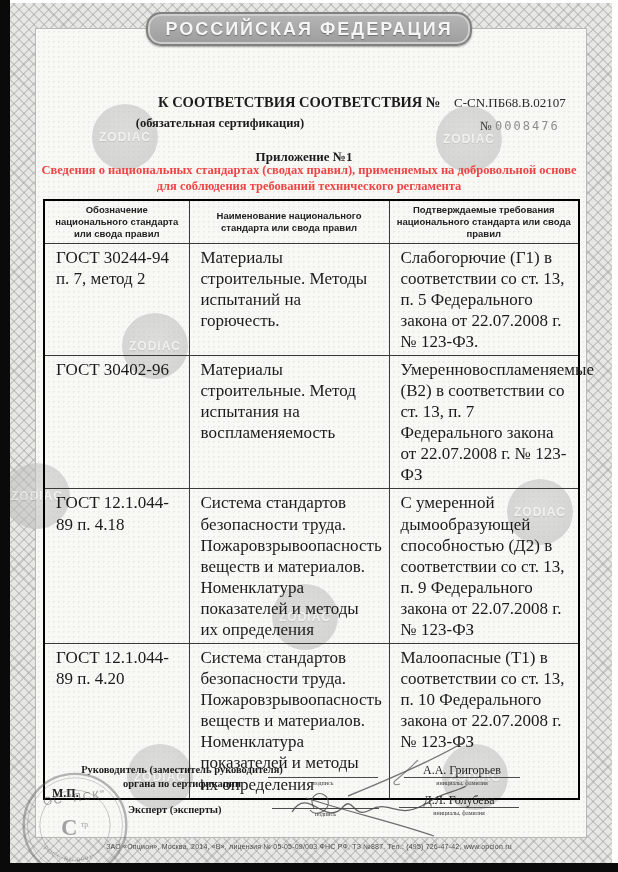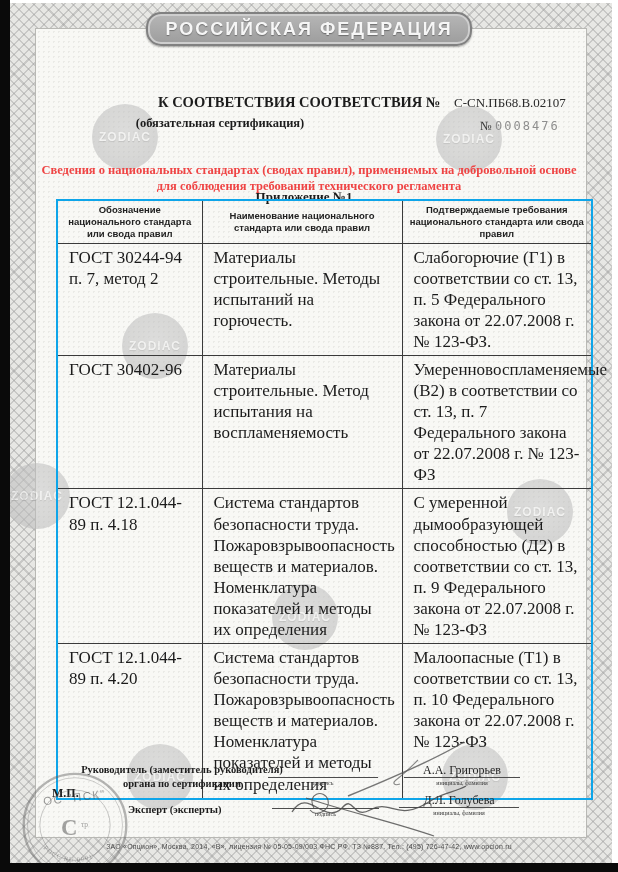--- a/index.html
+++ b/index.html
@@ -47,27 +47,27 @@
     font-weight:bold;font-size:25px;letter-spacing:4px;color:#1c1c1c;}
 
   .cert-label{position:absolute;left:158px;top:94px;font-weight:bold;font-size:14.5px;color:#1c1c1c;}
   .cert-number{position:absolute;left:454px;top:95px;font-size:13px;color:#2a2a2a;}
   .cert-sub{position:absolute;left:0;top:116px;width:440px;text-align:center;
     font-weight:bold;font-size:12.5px;color:#1c1c1c;}
   .form-number{position:absolute;left:480px;top:119px;font-size:12.5px;color:#3a3a3a;}
   .form-number .digits{color:#8e8e8e;letter-spacing:2px;font-family:"DejaVu Sans Mono", monospace;font-size:12px;}
 
   .annex-heading{position:absolute;left:0;top:149px;width:608px;text-align:center;
-    font-weight:bold;font-size:13px;color:#1c1c1c;margin-top:40px;}
+    font-weight:bold;font-size:13px;color:#1c1c1c;}
   .annex-subtitle{position:absolute;left:39px;top:163px;width:540px;text-align:center;
     font-weight:bold;font-size:12.5px;line-height:1.25;color:#ef4444;}
 
   
   table.std{position:absolute;left:43px;top:199px;width:535px;border-collapse:collapse;
-    border:2px solid #0ea5e9;table-layout:fixed;margin-left:13px;}
+    border:2px solid #000000;table-layout:fixed;}
   table.std th{font-family:"Liberation Sans", sans-serif;font-weight:bold;font-size:9.5px;
     line-height:1.25;color:#222;border:1px solid #3a3a3a;padding:3px 4px;vertical-align:middle;
     text-align:center;height:32px;}
   table.std td{font-size:17px;line-height:1.24;color:#1b1b1b;border:1px solid #3a3a3a;
     padding:3px 11px;vertical-align:top;font-family:Liberation Serif, serif;}
   td.pre{white-space:pre-line;}
   tr.r1 td{height:40px;} tr.r2 td{height:47px;} tr.r3 td{height:50px;} tr.r4 td{height:50px;}
   .c1{width:145px;} .c2{width:200px;} .c3{width:190px;}
 
   

